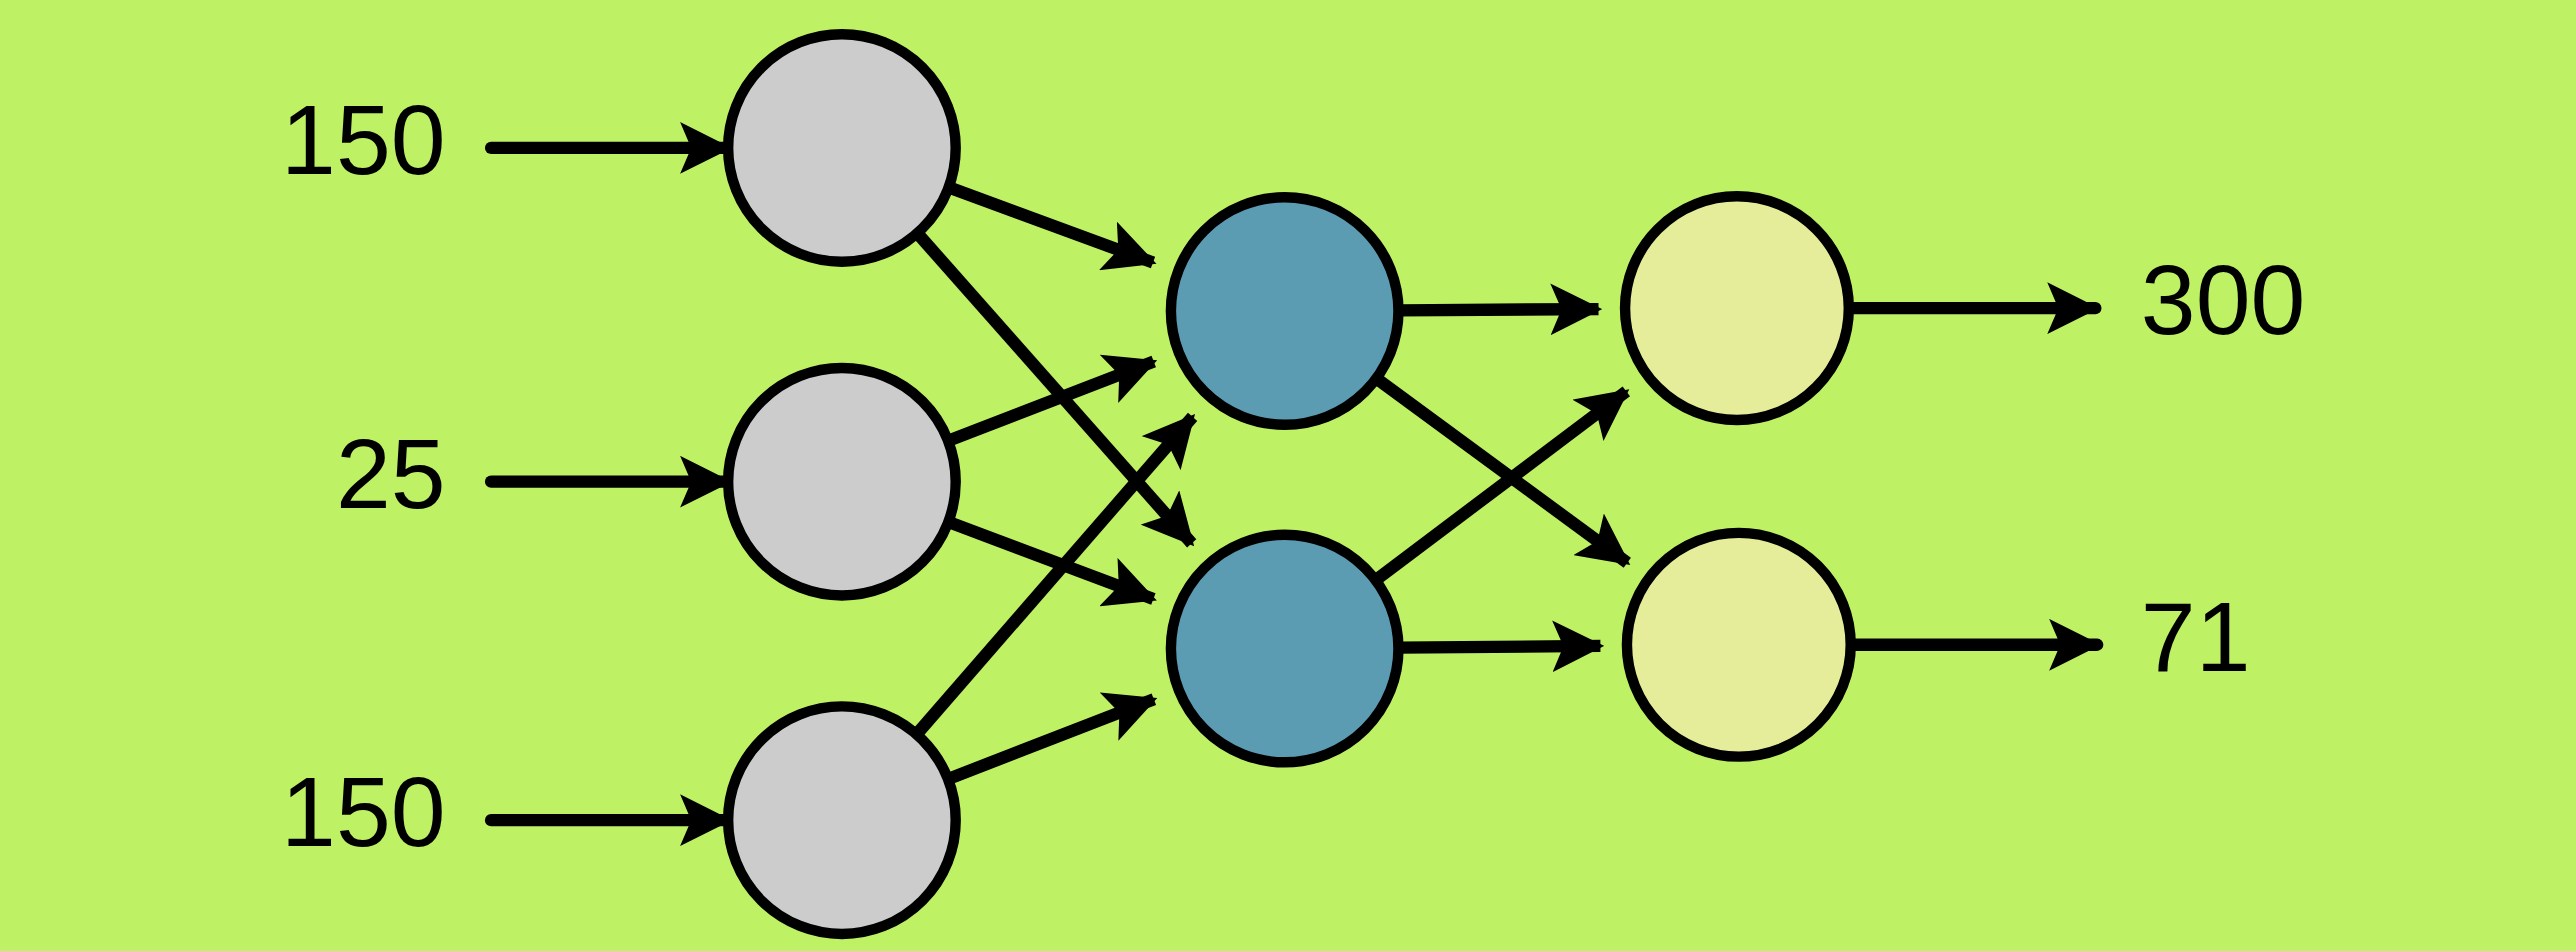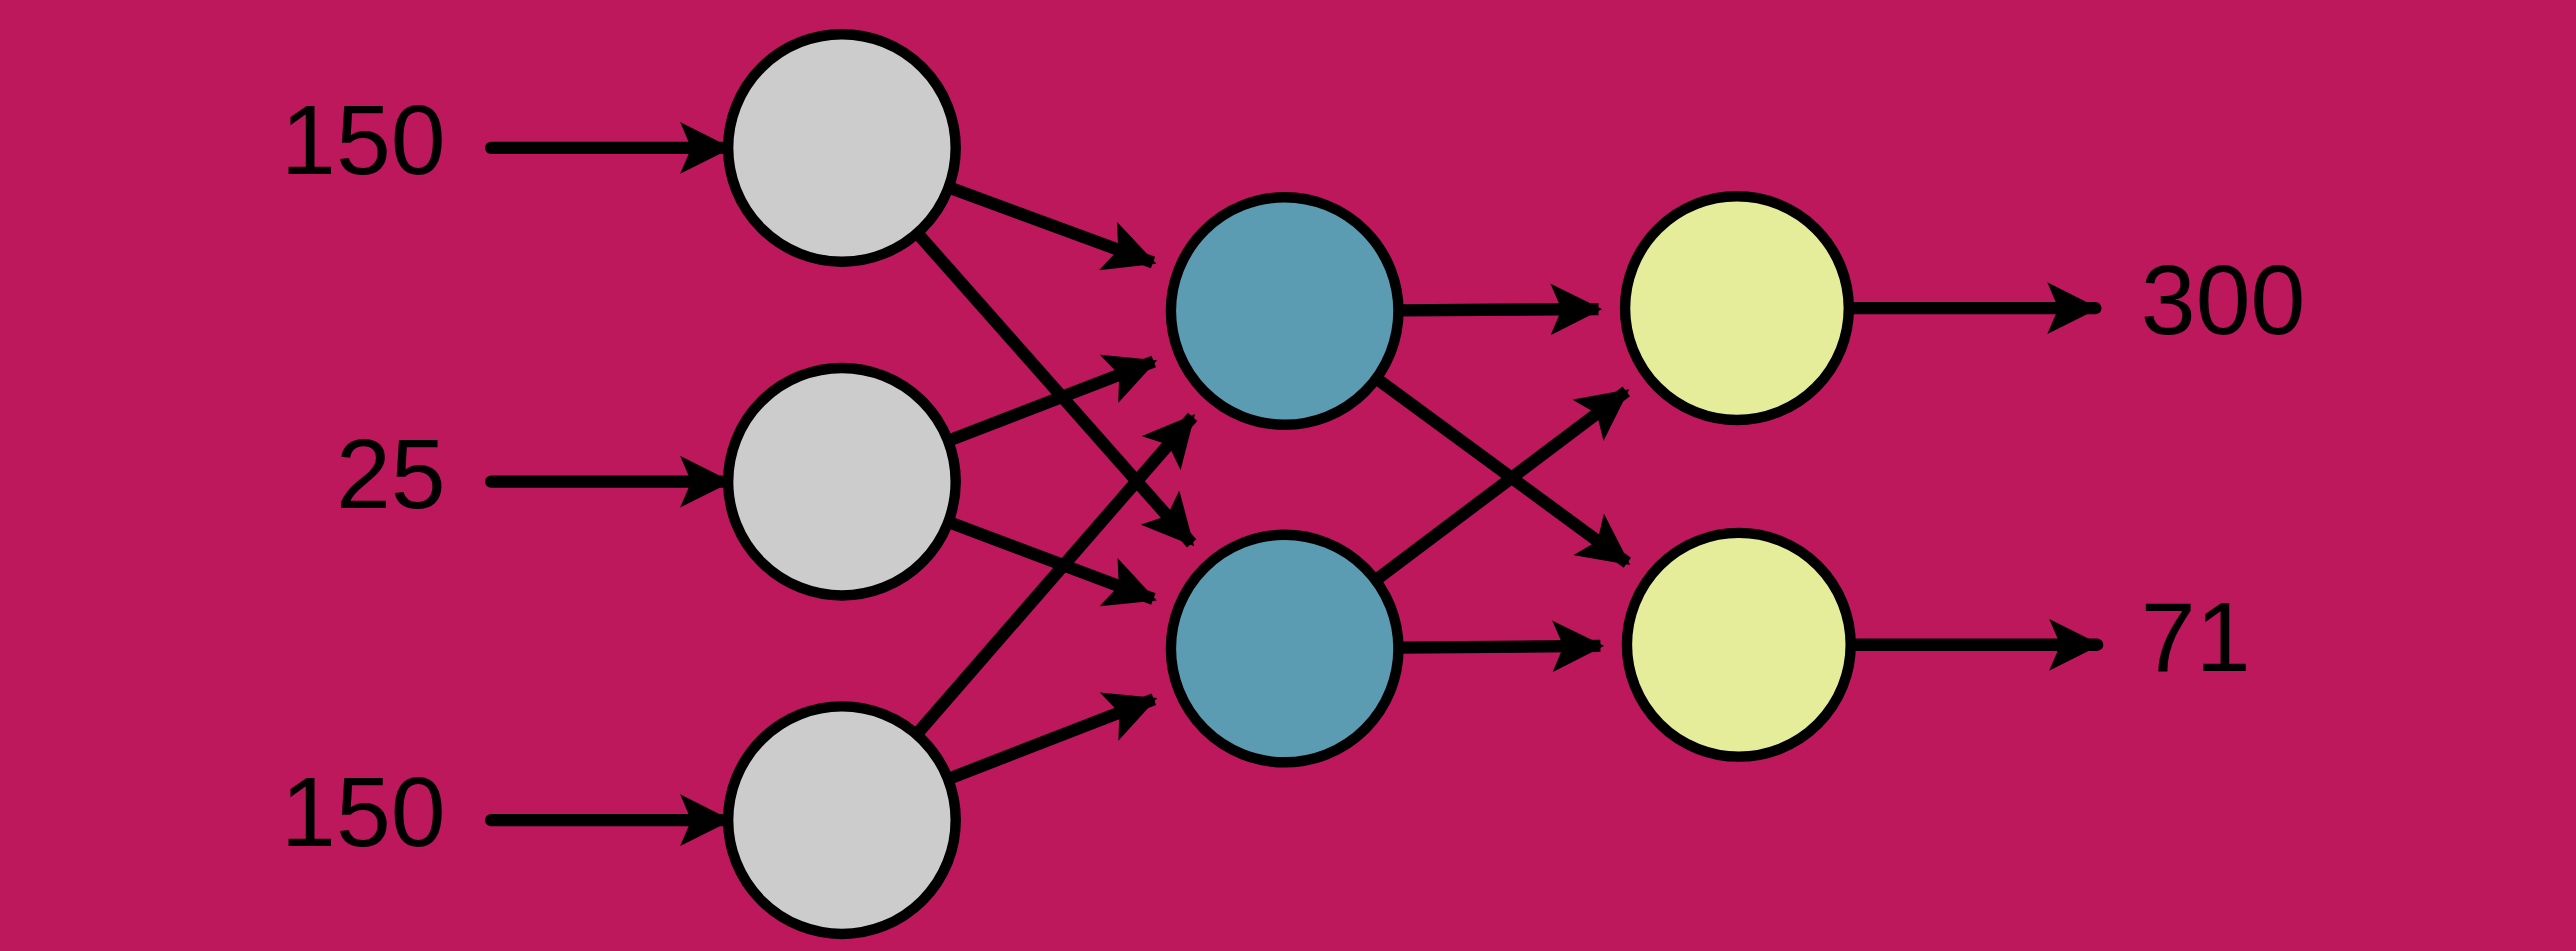--- a/index.html
+++ b/index.html
@@ -11,21 +11,21 @@
   body {
     width: 2576px;
     height: 952px;
     overflow: hidden;
     font-family: "Liberation Sans", sans-serif;
   }
   #diagram-root {
     position: relative;
     width: 2576px;
     height: 952px;
-    background: #be185d;
+    background: #bef264;
   }
   svg#net-svg {
     display: block;
     width: 2576px;
     height: 952px;
   }
   .node-circle {
     stroke: #000000;
     stroke-width: 11;
   }

